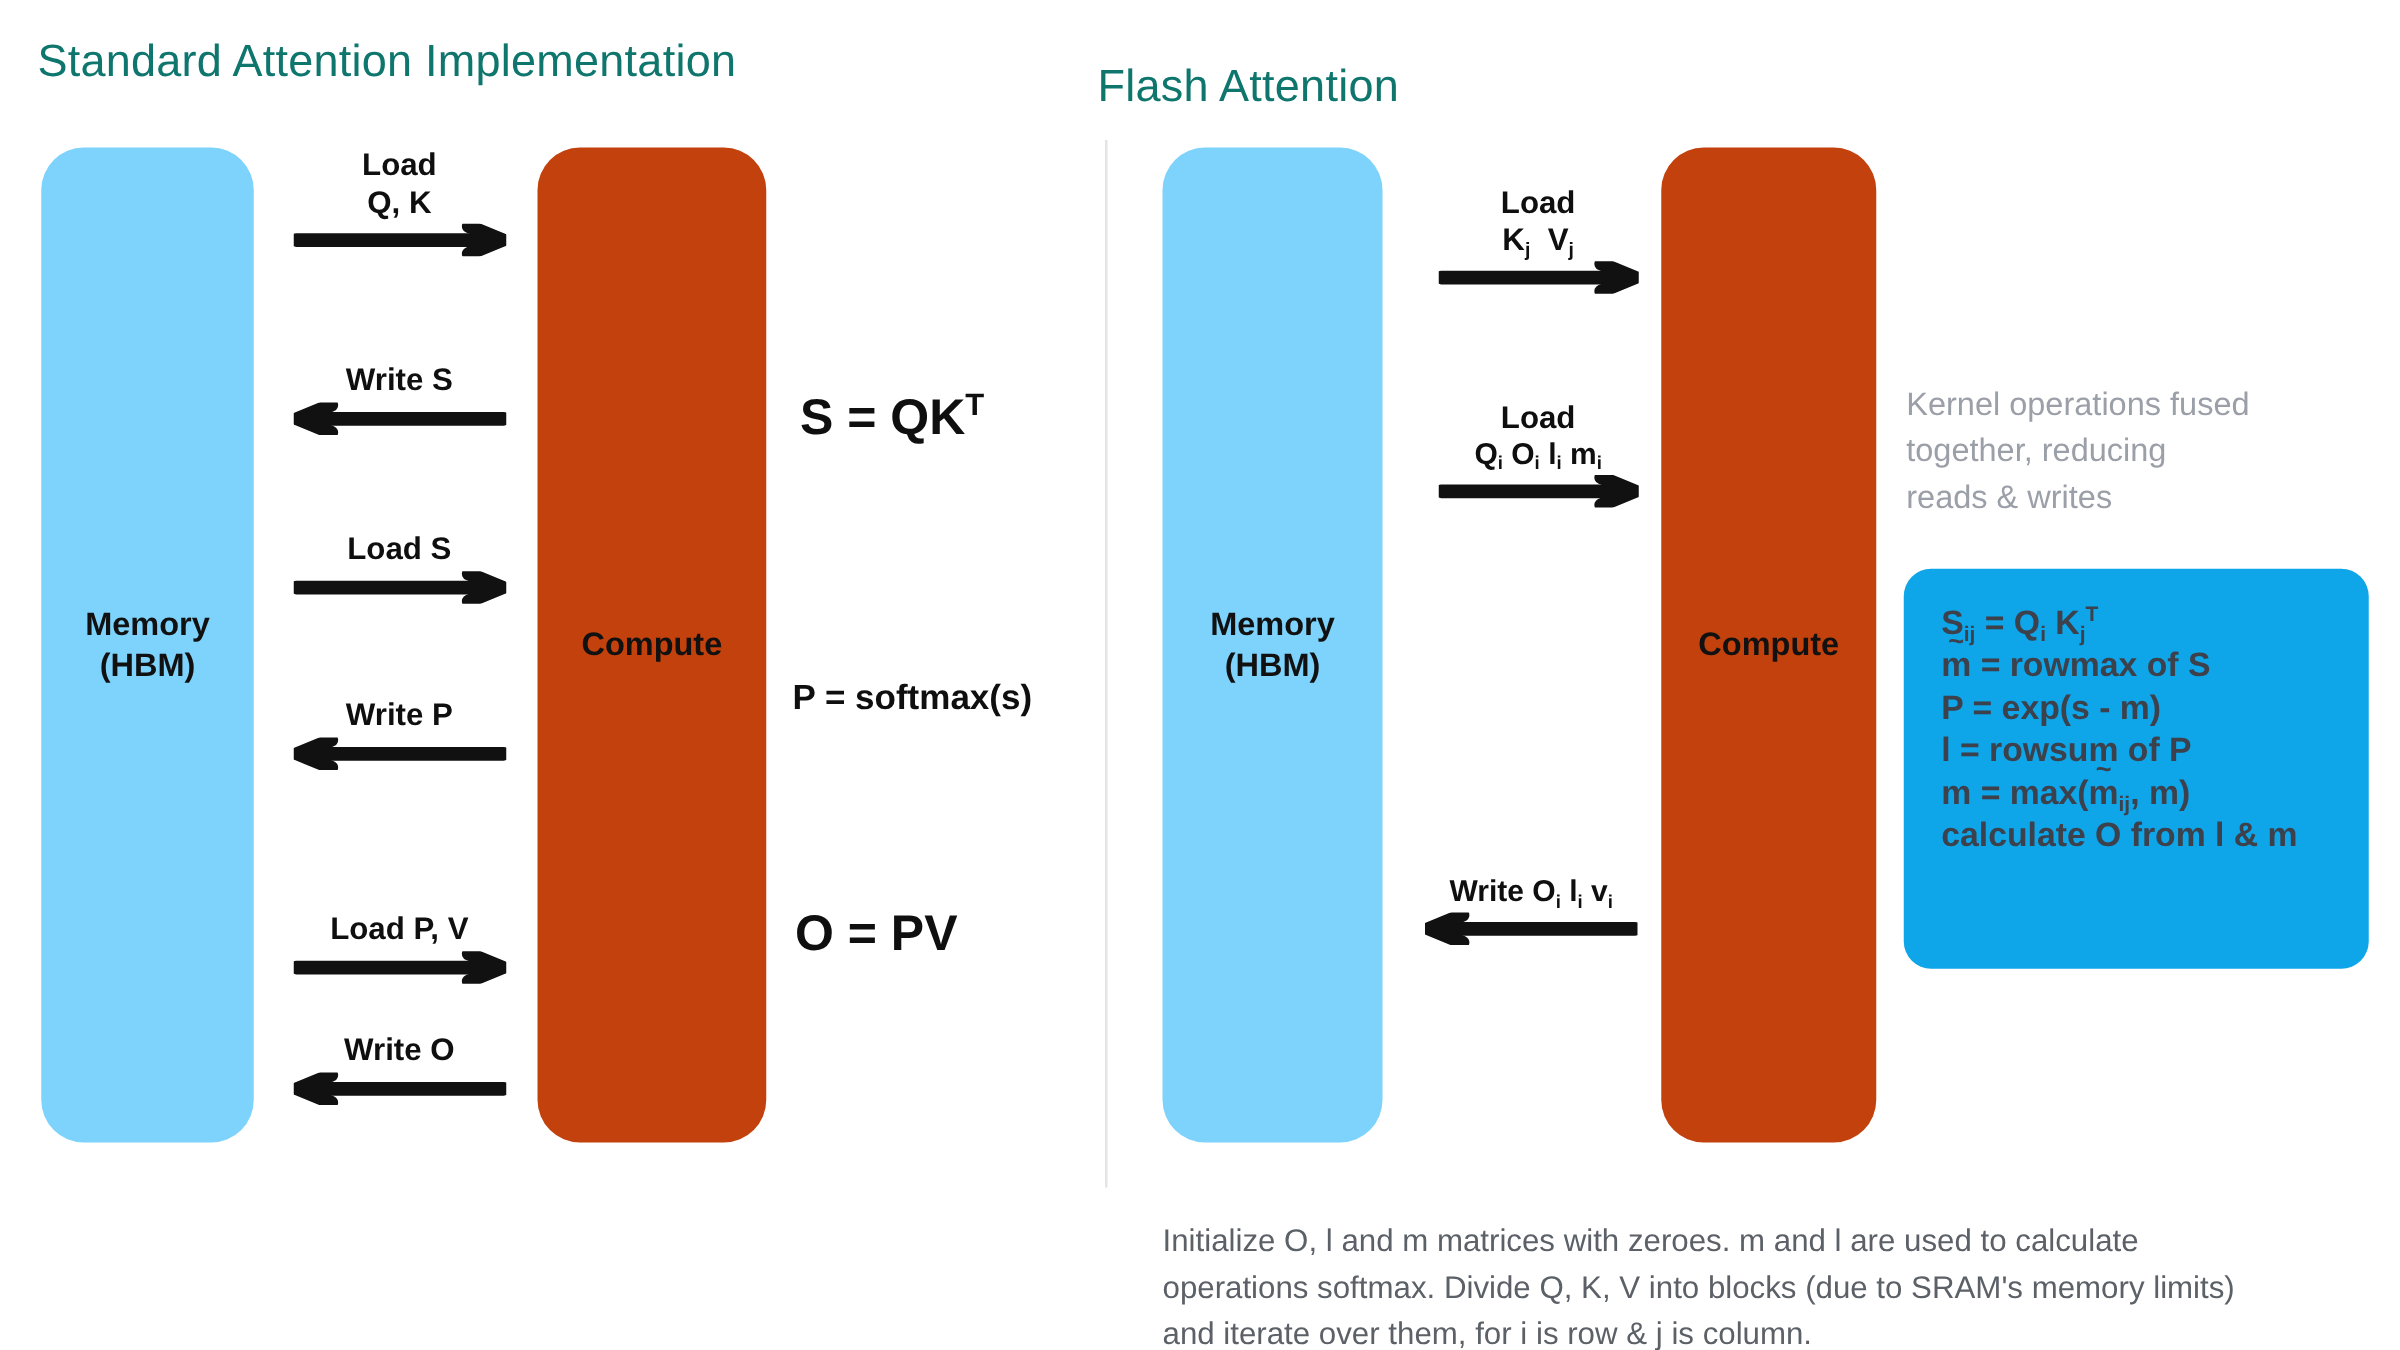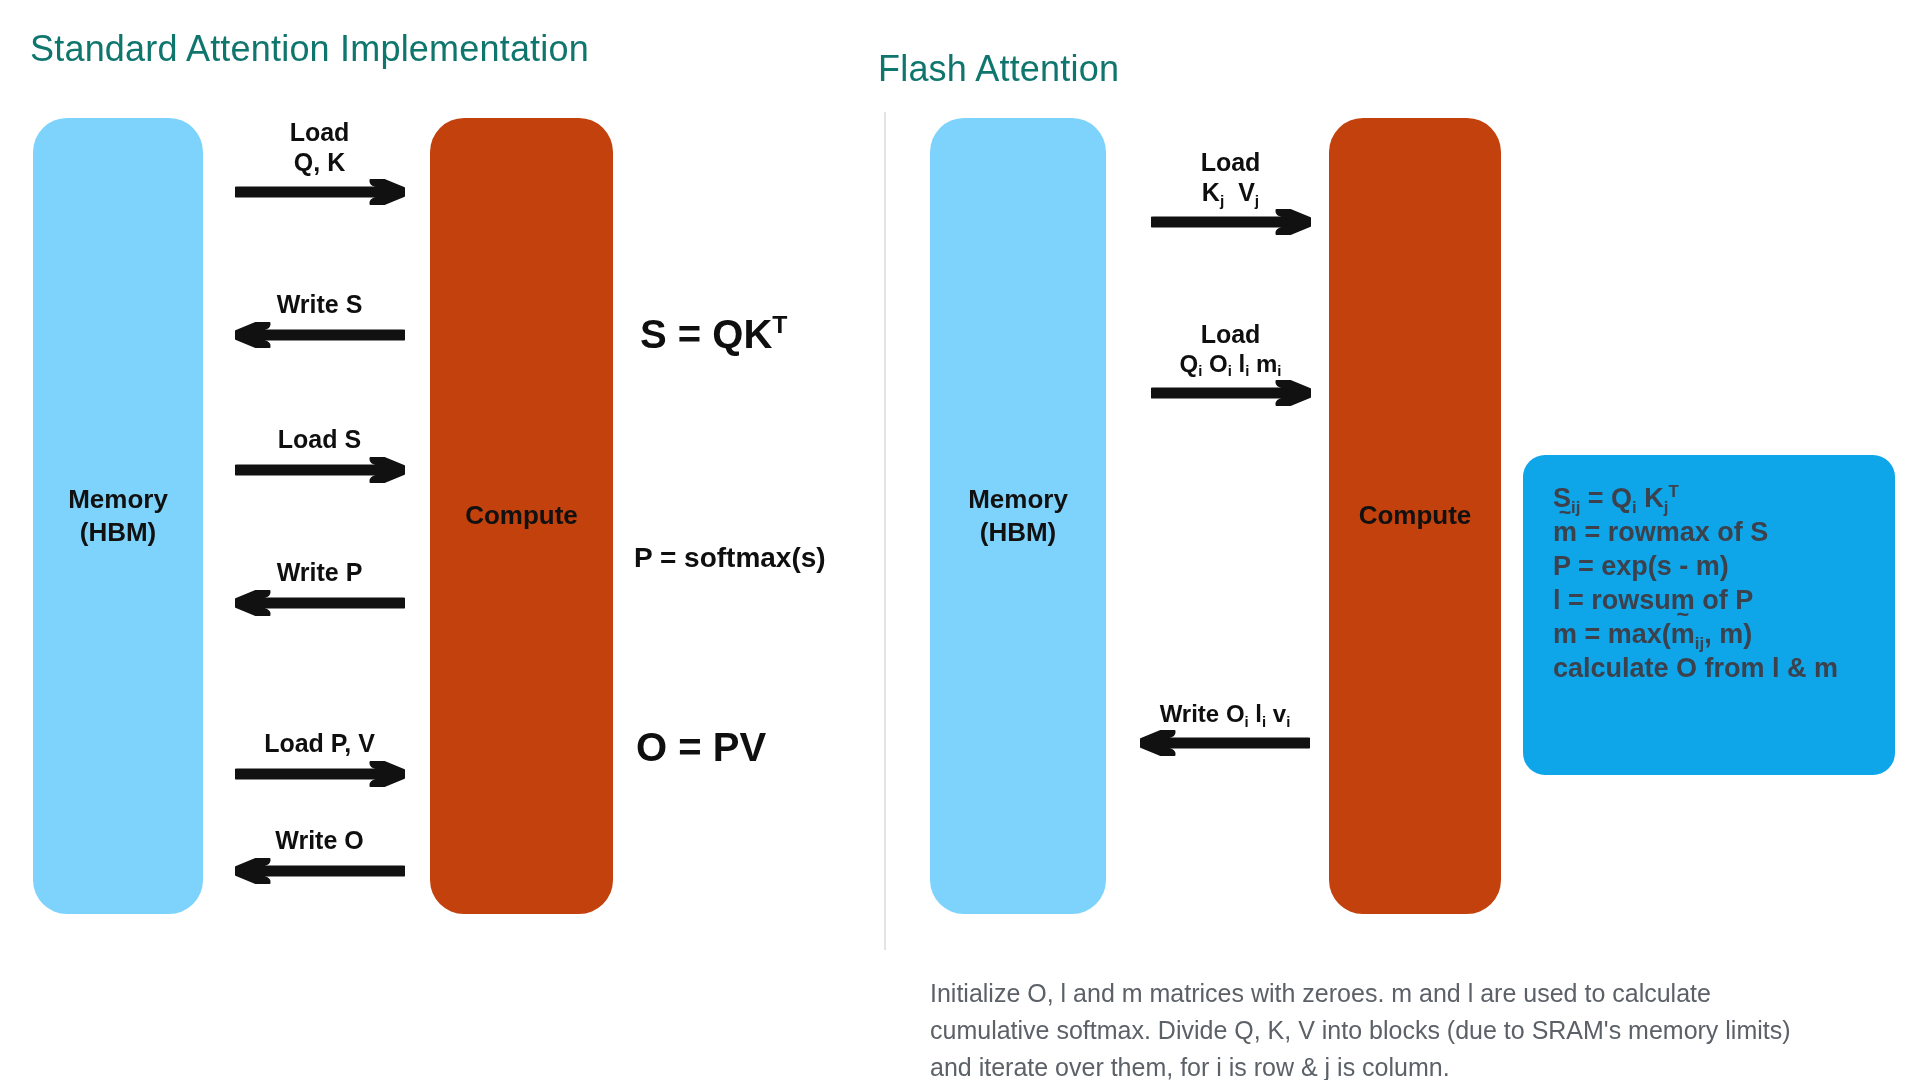--- a/index.html
+++ b/index.html
@@ -238,35 +238,40 @@
       <span>Write O</span><sub>i</sub>
       <span>l</span><sub>i</sub>
       <span>v</span><sub>i</sub>
     </div>
     <svg class="arrow-svg" width="170" height="26" viewBox="0 0 170 26">
       <path d="M168 13 L22 13" stroke="#111" stroke-width="11" stroke-linecap="round" fill="none"></path>
       <path d="M30 2 L3 13 L30 24" stroke="#111" stroke-width="11" stroke-linecap="round" stroke-linejoin="round" fill="none"></path>
     </svg>
   </div>
 
+  <div class="note-text" style="left:1525px; top:305px; width:360px;">
+    <div>Kernel operations fused</div>
+    <div>together, reducing</div>
+    <div>reads &amp; writes</div>
+  </div>
 
   <div class="gray-card" style="left:1523px; top:455px; width:372px; height:320px;">
     <div class="line">
       <span>S</span><sub>ij</sub><span> = Q</span><sub>i</sub><span> K</span><sub>j</sub><sup>T</sup>
     </div>
     <div class="line">
       <span class="tilde-wrap"><span class="tld">~</span><span>m</span></span><span> = rowmax of S</span>
     </div>
     <div class="line">P = exp(s - m)</div>
     <div class="line">l = rowsum of P</div>
     <div class="line">
       <span>m = max(</span><span class="tilde-wrap"><span class="tld">~</span><span>m</span></span><sub>ij</sub><span>, m)</span>
     </div>
     <div class="line">calculate O from l &amp; m</div>
   </div>
 
   <div class="caption" style="left:930px; top:955px; width:990px;margin-top:20px;">
     <div>Initialize O, l and m matrices with zeroes. m and l are used to calculate</div>
-    <div>cumulative softmax. Divide Q, K, V into blocks (due to SRAM's memory limits)</div>
+    <div>operations softmax. Divide Q, K, V into blocks (due to SRAM's memory limits)</div>
     <div>and iterate over them, for i is row &amp; j is column.</div>
   </div>
 
 </div>
 
 </body></html>

